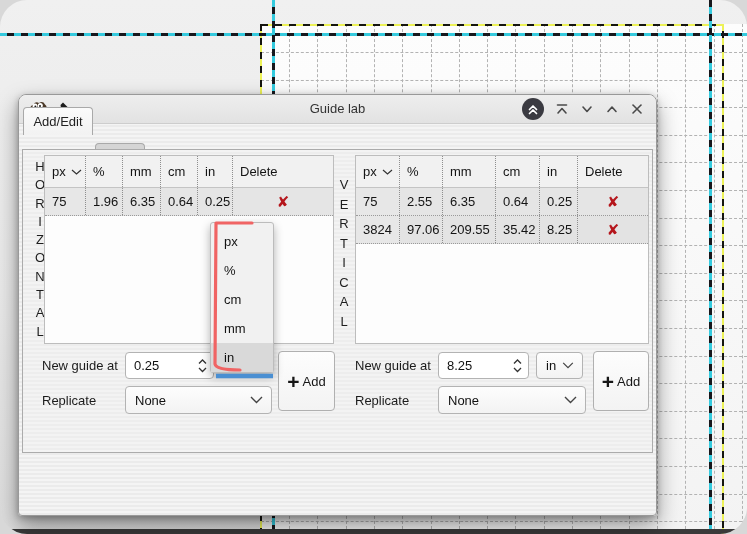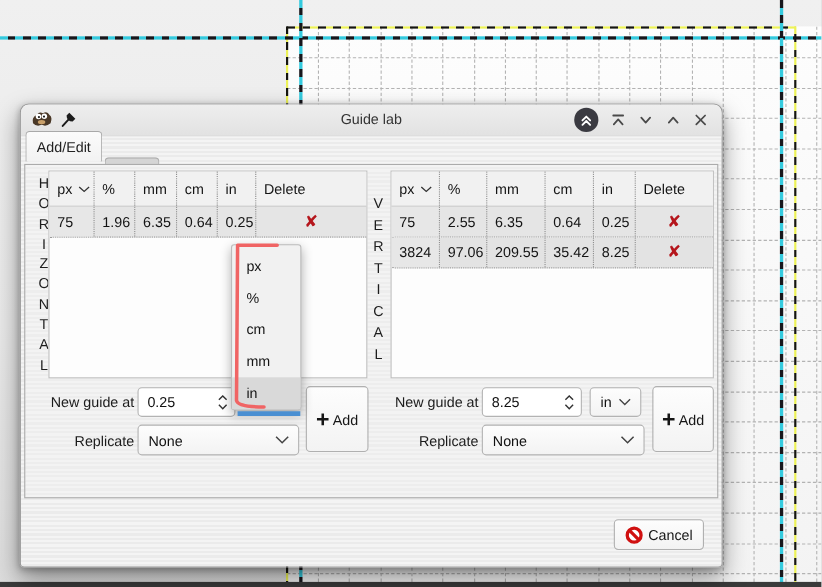--- a/index.html
+++ b/index.html
@@ -1,18 +1,18 @@
 <!DOCTYPE html>
 <html><head>
 <meta charset="utf-8">
 <style>
   html,body{margin:0;padding:0;background:#d8d8d8;font-family:"Liberation Sans","DejaVu Sans",sans-serif;}
   .stage{position:relative;width:747px;height:534px;overflow:hidden;
          background:linear-gradient(180deg,#f0f0f0 0%,#e9e9e9 55%,#dcdcdc 100%);
-         -webkit-user-select:none;user-select:none;}
+         -webkit-user-select:none;user-select:none;border-radius:27px;}
   
   .canvas{position:absolute;left:261px;top:24px;width:486px;height:510px;
           background:linear-gradient(180deg,#fdfdfd,#f3f3f3);overflow:hidden;z-index:0;}
   .gl-h{position:absolute;left:0;right:0;height:0;border-top:1px dashed #b3b3b3;}
   .gl-v{position:absolute;top:0;bottom:0;width:0;border-left:1px dashed #b3b3b3;}
   .bnd{position:absolute;z-index:1;}
   .bnd-top{left:261px;top:24px;width:462px;height:2px;
      background:repeating-linear-gradient(90deg,#15150f 0 7px,#edf257 7px 14px);}
   .bnd-left{left:260px;top:24px;width:2px;height:510px;
      background:repeating-linear-gradient(180deg,#15150f 0 7px,#edf257 7px 14px);}
@@ -37,21 +37,21 @@
   .title{position:absolute;left:0;right:0;top:6px;text-align:center;font-size:13px;color:#333;}
   .tb-icon{position:absolute;top:5px;}
   .wilber{left:9px;}
   .pin{left:36px;top:6px;}
   .winctl{position:absolute;right:12px;top:0;height:28px;display:flex;align-items:center;gap:11px;}
   .shade-btn{width:22px;height:22px;border-radius:50%;background:#3a3a41;display:flex;align-items:center;justify-content:center;}
   .wc{display:flex;align-items:center;justify-content:center;cursor:default;}
   
   .tab{position:absolute;font-size:13px;color:#222;display:flex;align-items:center;justify-content:center;
        border:1px solid #a9a9a9;border-bottom:none;border-radius:4px 4px 0 0;}
-  .tab-active{left:4px;top:24px;width:68px;height:27px;background:linear-gradient(#fbfbfb,#f2f2f2);z-index:7;}
+  .tab-active{left:4px;top:12px;width:68px;height:27px;background:linear-gradient(#fbfbfb,#f2f2f2);z-index:7;}
   .tab-idle{left:76px;top:48px;width:48px;height:23px;background:#d5d5d5;z-index:6;}
   
   .panel{position:absolute;left:3px;top:54px;width:629px;height:302px;
        background:repeating-linear-gradient(180deg,#f3f3f3 0 2px,#ededed 2px 4px);
        border:1px solid #ababab;z-index:6;}
   .sidelabel{position:absolute;font-size:13px;color:#1d1d1d;white-space:pre-line;text-align:center;width:16px;}
   .sl-h{left:9px;top:8px;line-height:18.3px;}
   .sl-v{left:313px;top:25px;line-height:19.5px;}
   
   .gtable{position:absolute;top:5px;height:187px;background:#fdfdfd;border:1px solid #bdbdbd;
@@ -65,21 +65,21 @@
   .tcell{display:flex;align-items:center;padding-left:7px;box-sizing:border-box;
          border-right:1px dotted #8e8e8e;overflow:hidden;white-space:nowrap;}
   .tcell:last-child{border-right:none;}
   .lt .c0{width:41px}.lt .c1{width:37px}.lt .c2{width:38px}.lt .c3{width:37px}.lt .c4{width:35px}.lt .c5{flex:1;}
   .rt .c0{width:44px}.rt .c1{width:43px}.rt .c2{width:53px}.rt .c3{width:44px}.rt .c4{width:38px}.rt .c5{flex:1;}
   .pxcell{background:#e7e7e7;}
   .delcell{justify-content:center;padding-left:0;}
   .xmark{color:#b5161c;font-weight:bold;font-size:15px;line-height:1;cursor:default;}
   .sort-svg{margin-left:5px;}
   
-  .lbl{position:absolute;font-size:13px;color:#1b1b1b;width:80px;text-align:right;}
+  .lbl{position:absolute;font-size:13px;color:#1b1b1b;width:80px;}
   .spin{position:absolute;height:27px;background:#ffffff;border:1px solid #b3b3b3;border-radius:4px;
         box-sizing:border-box;display:flex;align-items:center;font-size:13px;color:#111;}
   .spin .val{flex:1;padding-left:8px;}
   .spin .arrows{width:18px;display:flex;flex-direction:column;align-items:center;gap:2px;padding-right:2px;}
   .sel{position:absolute;height:28px;background:linear-gradient(#fdfdfd,#f3f3f3);border:1px solid #b3b3b3;
        border-radius:4px;box-sizing:border-box;display:flex;align-items:center;font-size:13px;color:#111;}
   .sel .val{flex:1;padding-left:9px;}
   .sel .chev{padding-right:8px;display:flex;}
   .btn{position:absolute;background:linear-gradient(#fdfdfd,#f3f3f3);border:1px solid #b0b0b0;border-radius:4px;
        box-sizing:border-box;display:flex;align-items:center;justify-content:center;
@@ -336,29 +336,20 @@
       <div class="sel" style="left:415px;top:236px;width:148px;">
         <span class="val">None</span>
         <span class="chev">
           <svg width="13" height="8" viewBox="0 0 13 8" fill="none" stroke="#444" stroke-width="1.4">
               <polyline points="1,1 6.5,6.5 12,1"></polyline>
             </svg>
         </span>
       </div>
     </div>
 
-    <div class="btn cancel">
-      <span style="display:flex;">
-        <svg width="17" height="17" viewBox="0 0 17 17">
-          <circle cx="8.5" cy="8.5" r="6.3" fill="#fff" stroke="#d01010" stroke-width="3"></circle>
-          <line x1="4.2" y1="4.2" x2="12.8" y2="12.8" stroke="#d01010" stroke-width="3"></line>
-        </svg>
-      </span>
-      <span>Cancel</span>
-    </div>
   </div>
 
   <div class="popup">
     <div class="item">px</div>
     <div class="item">%</div>
     <div class="item">cm</div>
     <div class="item">mm</div>
     <div class="item selected">in</div>
   </div>
 

